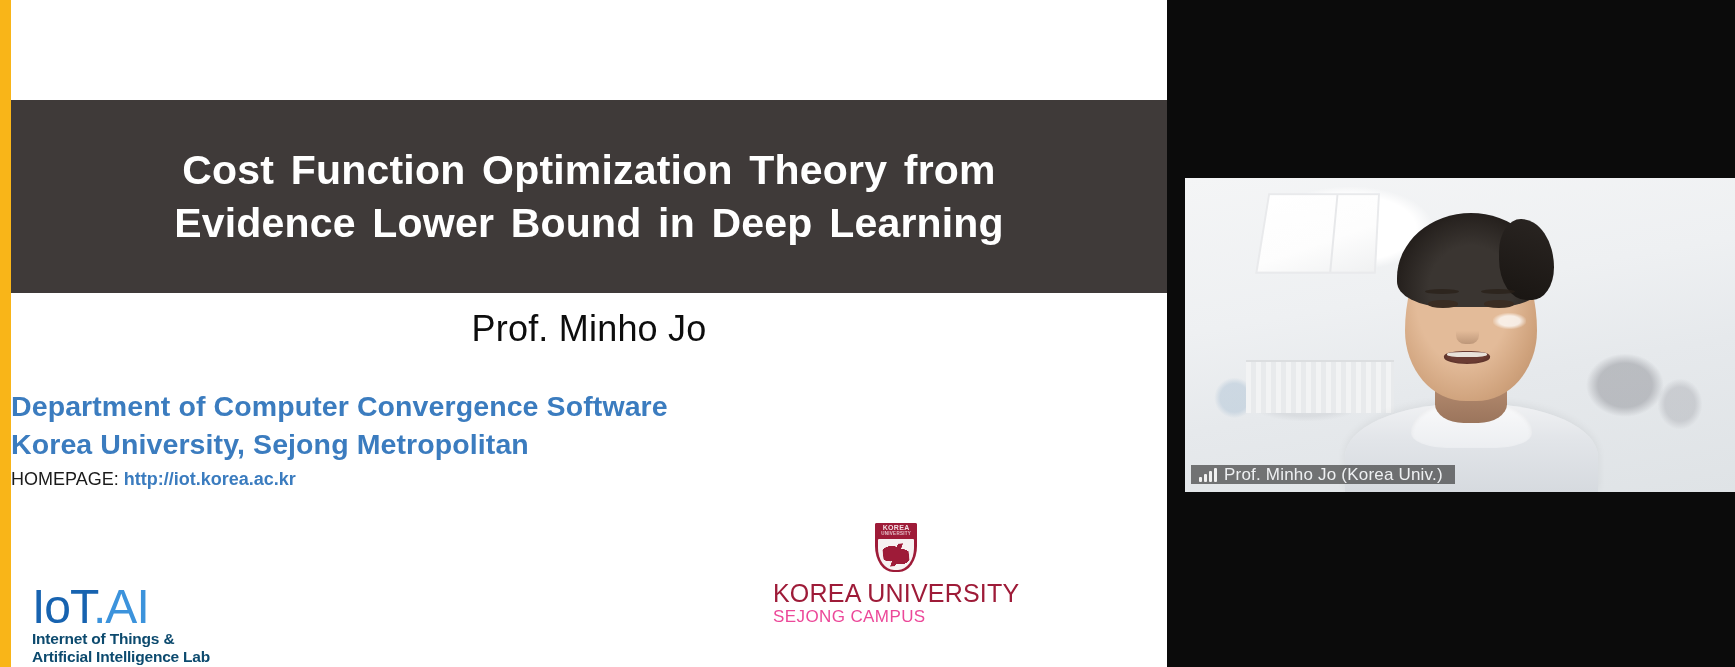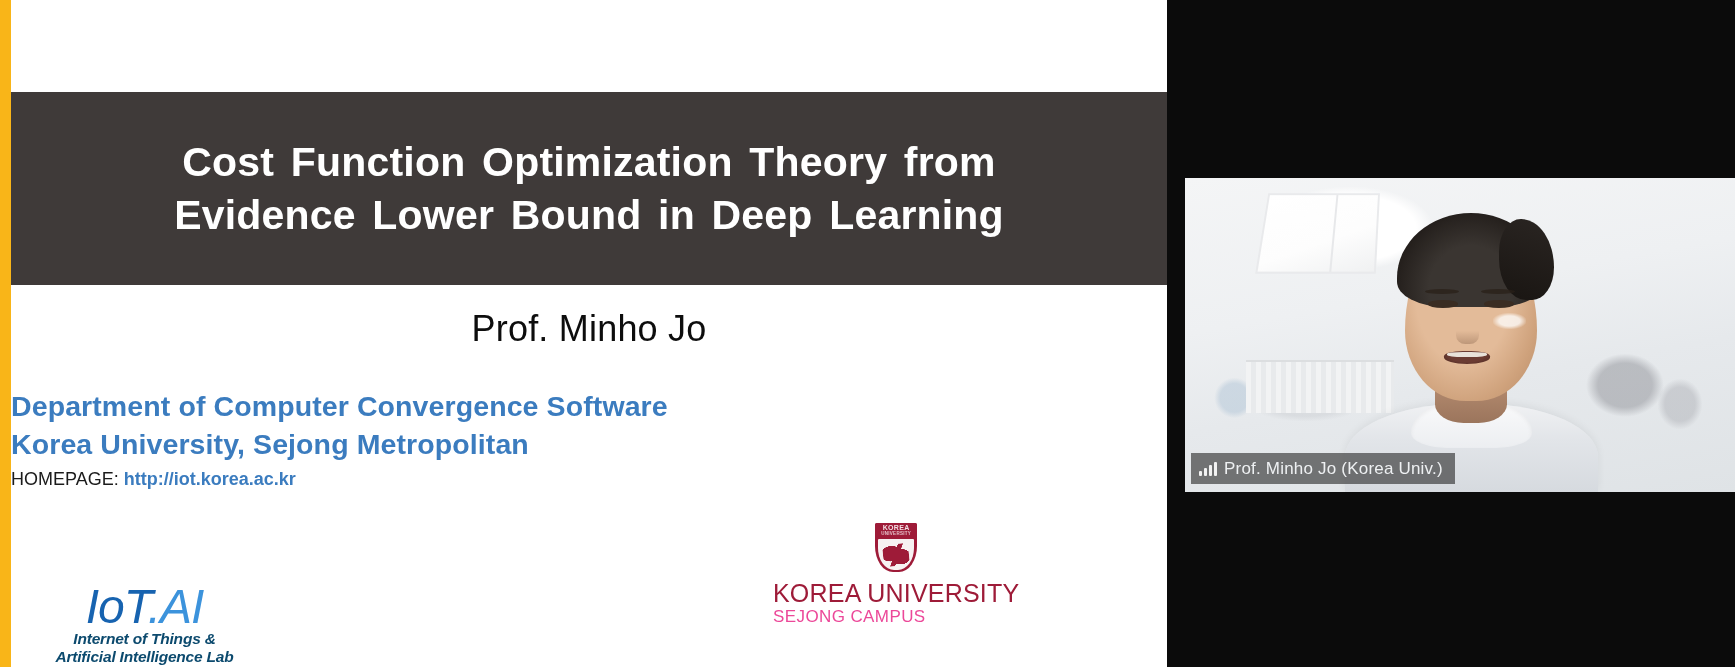--- a/index.html
+++ b/index.html
@@ -21,21 +21,21 @@
     position:absolute; left:0; top:0; width:11px; height:667px;
     background:#F9B518;
   }
   #slide-inner{
     position:absolute; left:11px; top:0; right:0; bottom:0;
     background:#ffffff;
   }
 
   
   #title-band{
-    position:absolute; left:0; top:92px; width:1156px; height:193px;
+    position:absolute; left:0; top:100px; width:1156px; height:193px;
     background:#3F3A39;
     display:flex; align-items:center; justify-content:center;
   }
   #title-text{
     color:#ffffff;
     font-weight:bold;
     font-size:41px;
     line-height:1.28;
     text-align:center;
     letter-spacing:0.2px;
@@ -70,22 +70,21 @@
     font-size:18px;
     line-height:1.33;
     color:#1b1b1b;
   }
   #homepage-label{ color:#1b1b1b; font-weight:400; }
   #homepage-url{ color:#3B7CBF; font-weight:bold; }
 
   
   #lab-logo{
     position:absolute; left:21px; bottom:2px; width:225px;
-    text-align:center;
-    font-style:italic;
+    text-align:left;
   }
   #lab-wordmark{
     font-size:48px; line-height:0.95;
     font-weight:400;
     letter-spacing:-1px;
     white-space:nowrap;
   }
   #lab-wordmark .iot{ color:#1763B0; }
   #lab-wordmark .dotai{ color:#3C93DC; }
   #lab-sub{
@@ -251,21 +250,21 @@
     background:linear-gradient(180deg, rgba(0,0,0,0) 40%, rgba(120,84,62,.35) 100%);
     border-radius:40%;
   }
   #highlight-cheek{
     position:absolute; left:56%; top:43%; width:6%; height:5%;
     background:radial-gradient(ellipse,rgba(255,255,255,.75) 0 45%, rgba(255,255,255,0) 75%);
   }
 
   #name-badge{
     position:absolute; left:6px; bottom:8px;
-    height:31px;
+    height:19px;
     background:rgba(42,42,42,.62);
     display:flex; align-items:center; gap:7px;
     padding:0 12px 0 8px;
   }
   #signal-icon{ display:flex; align-items:flex-end; gap:2px; height:15px; }
   #signal-icon i{ display:block; width:3px; background:#f2f2f2; border-radius:1px; }
   #signal-icon i:nth-child(1){ height:5px; }
   #signal-icon i:nth-child(2){ height:8px; }
   #signal-icon i:nth-child(3){ height:11px; }
   #signal-icon i:nth-child(4){ height:14px; }

